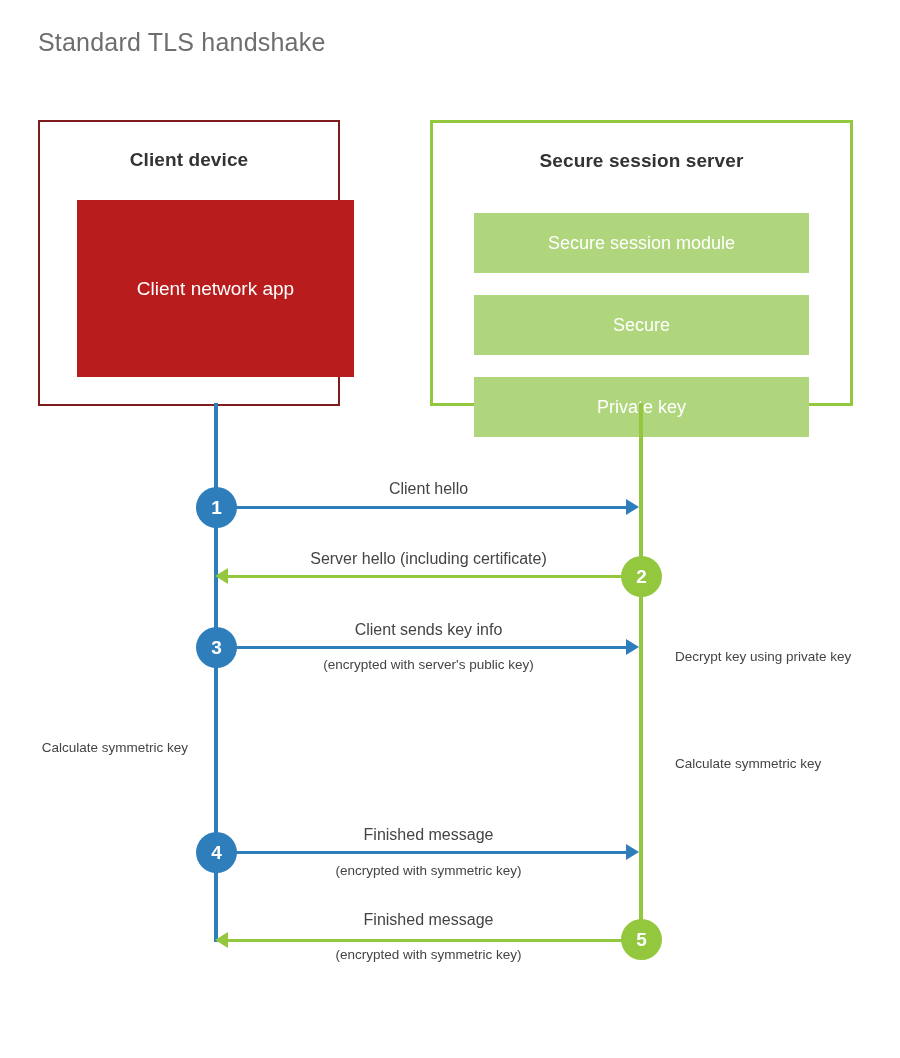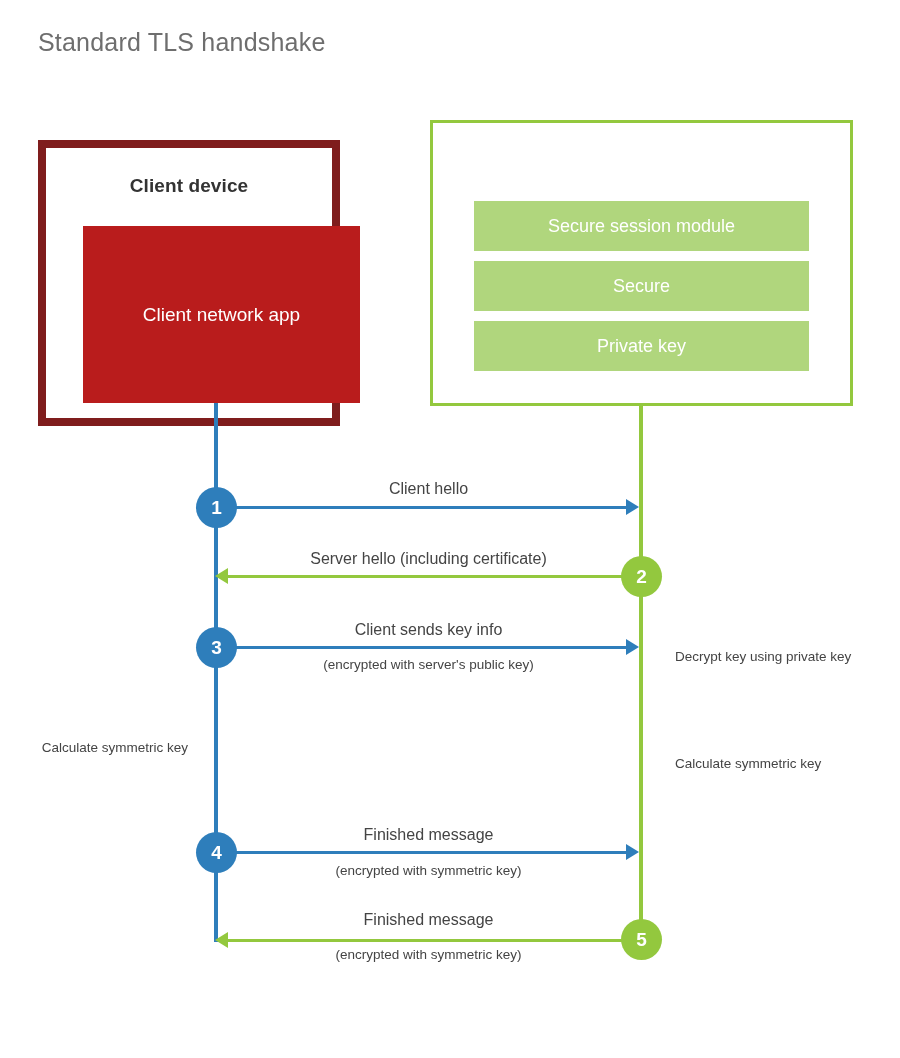--- a/index.html
+++ b/index.html
@@ -38,22 +38,21 @@
   .party-box {
     position: absolute;
     background: #ffffff;
     box-sizing: border-box;
   }
   #client-box {
     left: 38px;
     top: 120px;
     width: 302px;
     height: 286px;
-    border: 8px solid #7f1d1d;
-    margin-top: 20px;
+    border: 2px solid #7f1d1d;
   }
   #server-box {
     left: 430px;
     top: 120px;
     width: 423px;
     height: 286px;
     border: 3px solid #93c83e;
   }
   .party-title {
     position: absolute;
@@ -91,29 +90,30 @@
   .server-bars {
     position: absolute;
     left: 41px;
     top: 78px;
     width: 335px;
     display: flex;
     flex-direction: column;
     gap: 10px;
   }
   .server-bar {
-    height: 50px;
+    height: 60px;
     background: #b0d67d;
     color: #ffffff;
     font-size: 18px;
     font-weight: 300;
     display: flex;
     align-items: center;
     justify-content: center;
     text-align: left;
+    margin-top: 12px;
   }
 
   
   .lifeline {
     position: absolute;
     width: 4px;
   }
   #client-lifeline {
     left: 214px;
     top: 403px;
@@ -196,20 +196,21 @@
 <div id="canvas">
 
   <div class="page-title">Standard TLS handshake</div>
 
   <div class="party-box" id="client-box">
     <div class="party-title">Client device</div>
     <div class="client-app">Client network app</div>
   </div>
 
   <div class="party-box" id="server-box">
+    <div class="party-title">Secure session server</div>
     <div class="server-bars">
       <div class="server-bar">Secure session module</div>
       <div class="server-bar">Secure</div>
       <div class="server-bar">Private key</div>
     </div>
   </div>
 
   <div class="lifeline" id="client-lifeline"></div>
   <div class="lifeline" id="server-lifeline"></div>
 

